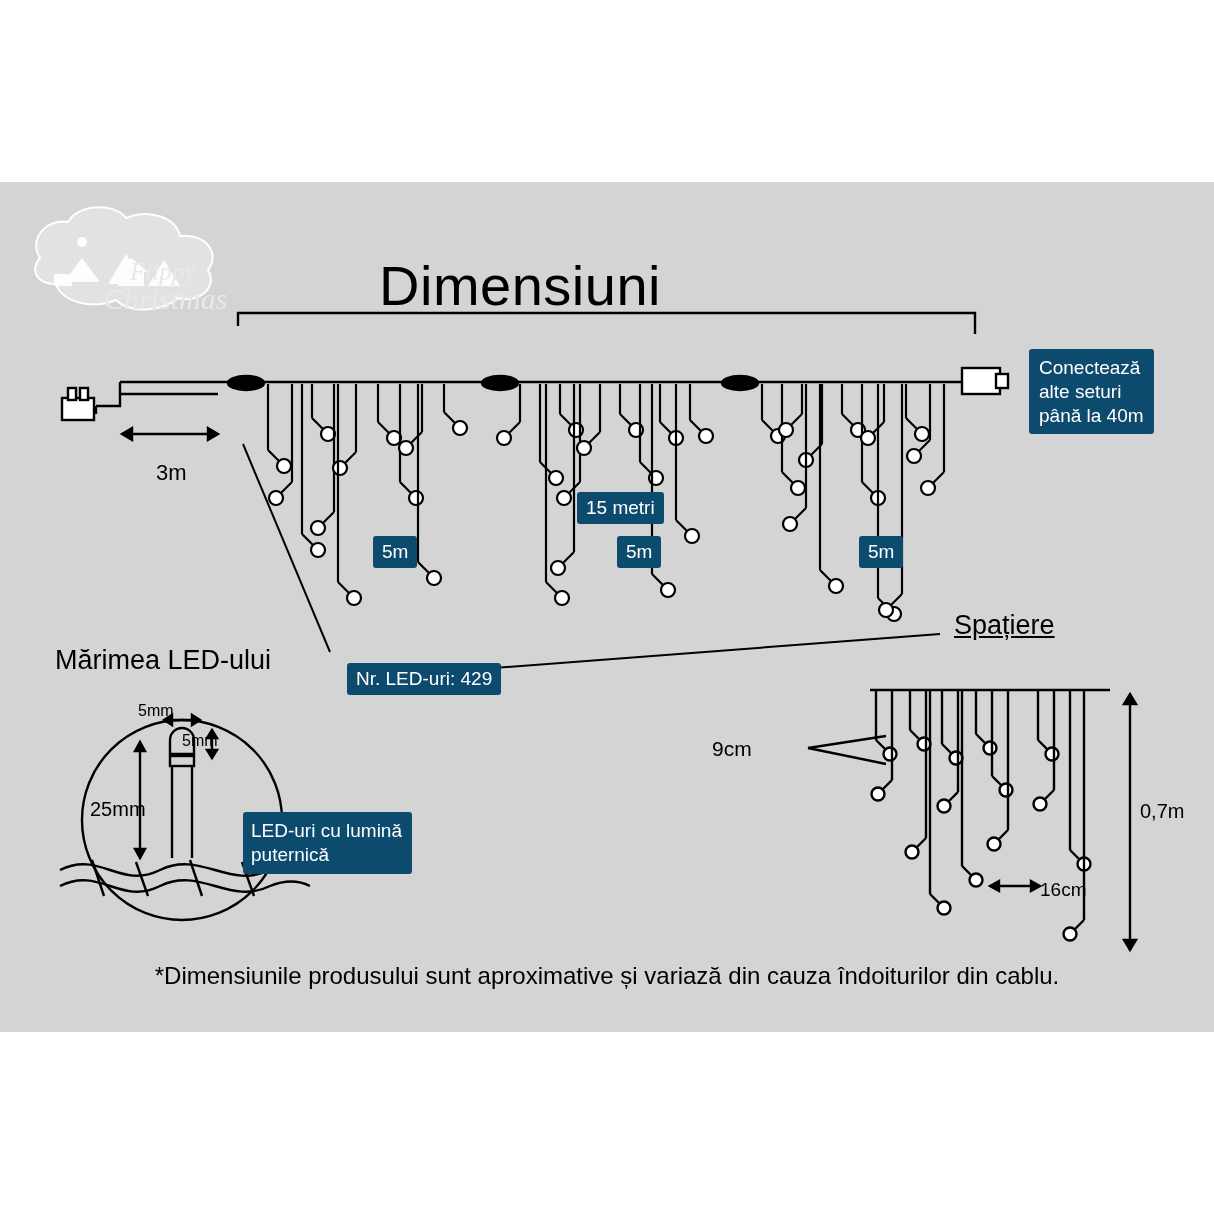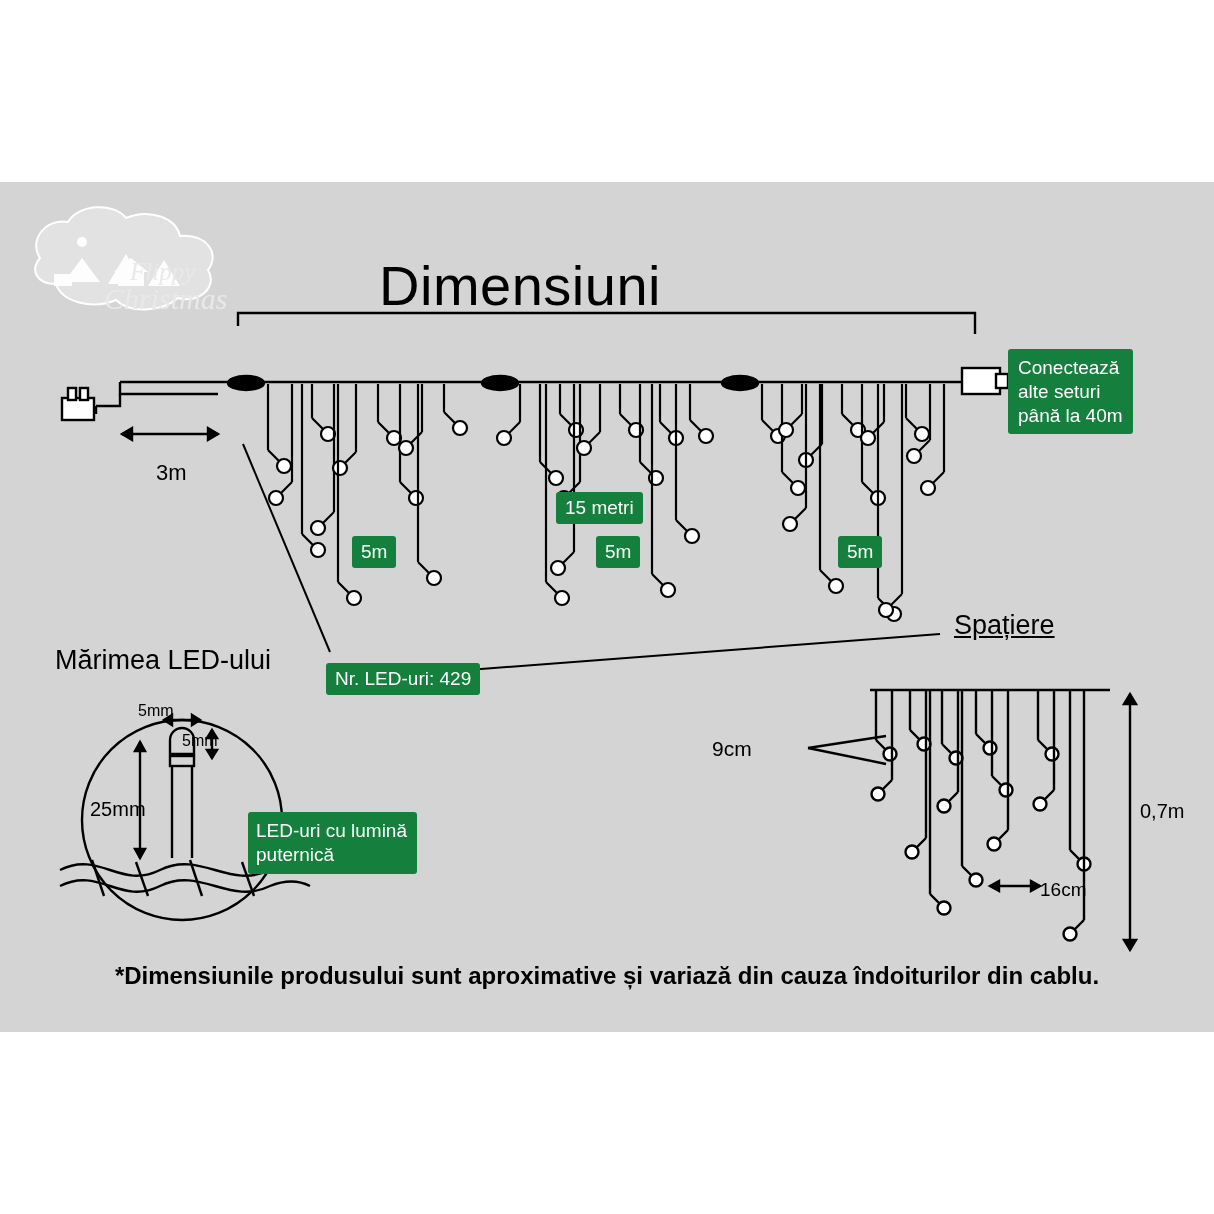--- a/index.html
+++ b/index.html
@@ -1,27 +1,27 @@
 <!DOCTYPE html>
 <html><head>
 <meta charset="utf-8">
 <style>
   html,body{margin:0;padding:0;background:#fff;}
   body{width:1214px;height:1214px;font-family:"Liberation Sans",sans-serif;}
   #page{position:relative;width:1214px;height:1214px;background:#ffffff;overflow:hidden;}
   #panel{position:absolute;left:0;top:182px;width:1214px;height:850px;background:#d4d4d4;}
   .abs{position:absolute;}
-  .lbl{background:#15803d;color:#fff;font-size:19px;padding:4px 9px;border-radius:3px;white-space:nowrap;line-height:1.25;}
+  .lbl{background:#0c4a6e;color:#fff;font-size:19px;padding:4px 9px;border-radius:3px;white-space:nowrap;line-height:1.25;margin-left:21px;}
   .lbl.multi{font-size:19px;padding:7px 10px;}
   .plain{color:#000;font-size:19px;white-space:nowrap;}
   #title{left:0;top:222px;width:1040px;text-align:center;font-size:56px;color:#000;letter-spacing:.5px;margin-top:31px;}
   #logo{left:22px;top:196px;width:240px;height:130px;}
   .logotext1{position:absolute;left:108px;top:62px;font-family:"Liberation Serif",serif;font-size:25px;color:#e9e9e9;font-style:italic;}
   .logotext2{position:absolute;left:82px;top:86px;font-family:"Liberation Serif",serif;font-size:30px;color:#e9e9e9;font-style:italic;}
-  #footnote{left:0;top:962px;width:1214px;text-align:center;font-size:24px;color:#000;font-weight:bold;}
+  #footnote{left:0;top:962px;width:1214px;text-align:center;font-size:24px;color:#000;}
   svg{display:block;}
 </style>
 </head>
 <body>
 
 <div id="page">
 
   <div id="panel" class="abs"></div>
 
   <div id="logo" class="abs">
@@ -241,21 +241,21 @@
       <path d="M52 160 L64 196"></path>
         <path d="M96 162 L108 196"></path>
         <path d="M150 160 L162 196"></path>
         <path d="M202 162 L214 196"></path>
     </g>
   </svg>
 
   <div class="abs plain" style="left:138px;top:702px;font-size:16px;">5mm</div>
   <div class="abs plain" style="left:182px;top:732px;font-size:16px;">5mm</div>
   <div class="abs plain" style="left:90px;top:798px;font-size:20px;">25mm</div>
-  <div class="abs lbl multi" style="left:248px;top:812px;white-space:pre;padding-left:8px;">LED-uri cu lumină
+  <div class="abs lbl multi" style="left:222px;top:812px;white-space:pre;padding-left:8px;">LED-uri cu lumină
 puternică</div>
 
   <div class="abs plain" style="left:954px;top:610px;font-size:27px;text-decoration:underline;">Spațiere</div>
 
   <svg class="abs" style="left:690px;top:680px;" width="470" height="300">
     <g stroke="#000" fill="none" stroke-width="2.4">
       <path d="M180 10 L420 10"></path>
 
       <path d="M186 10 L186 60"></path>
         <path d="M186 60 L196 70"></path>

